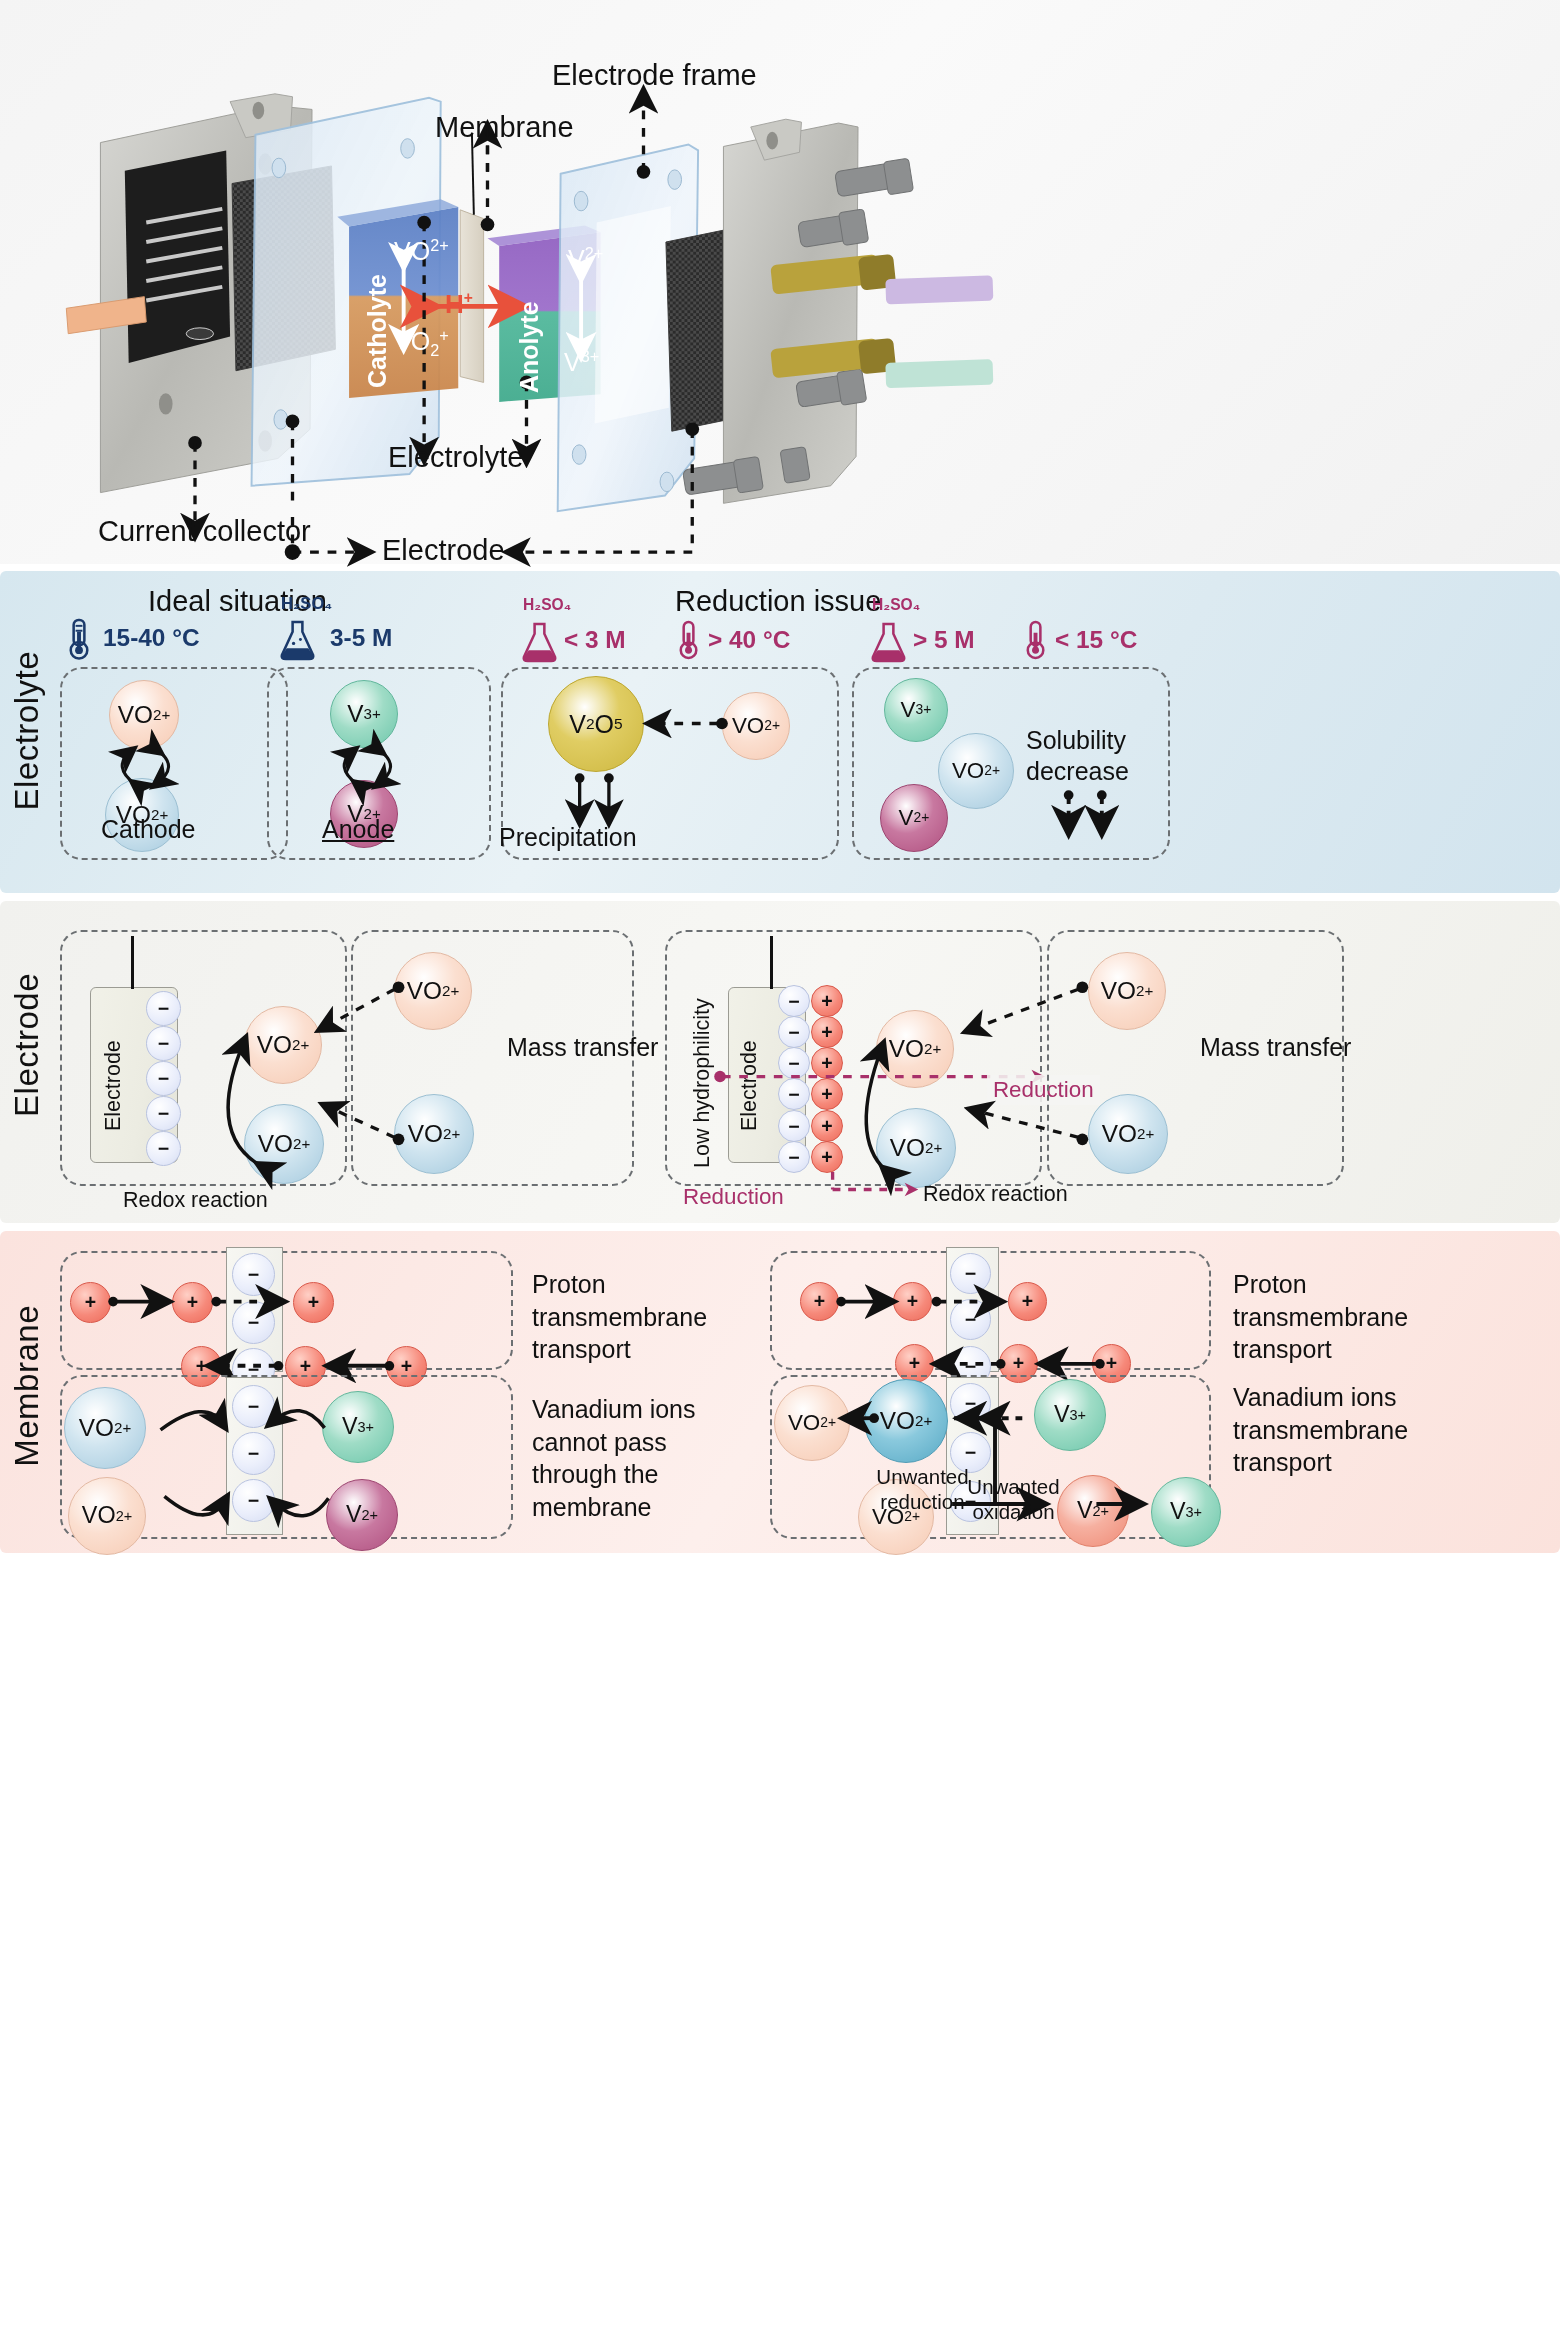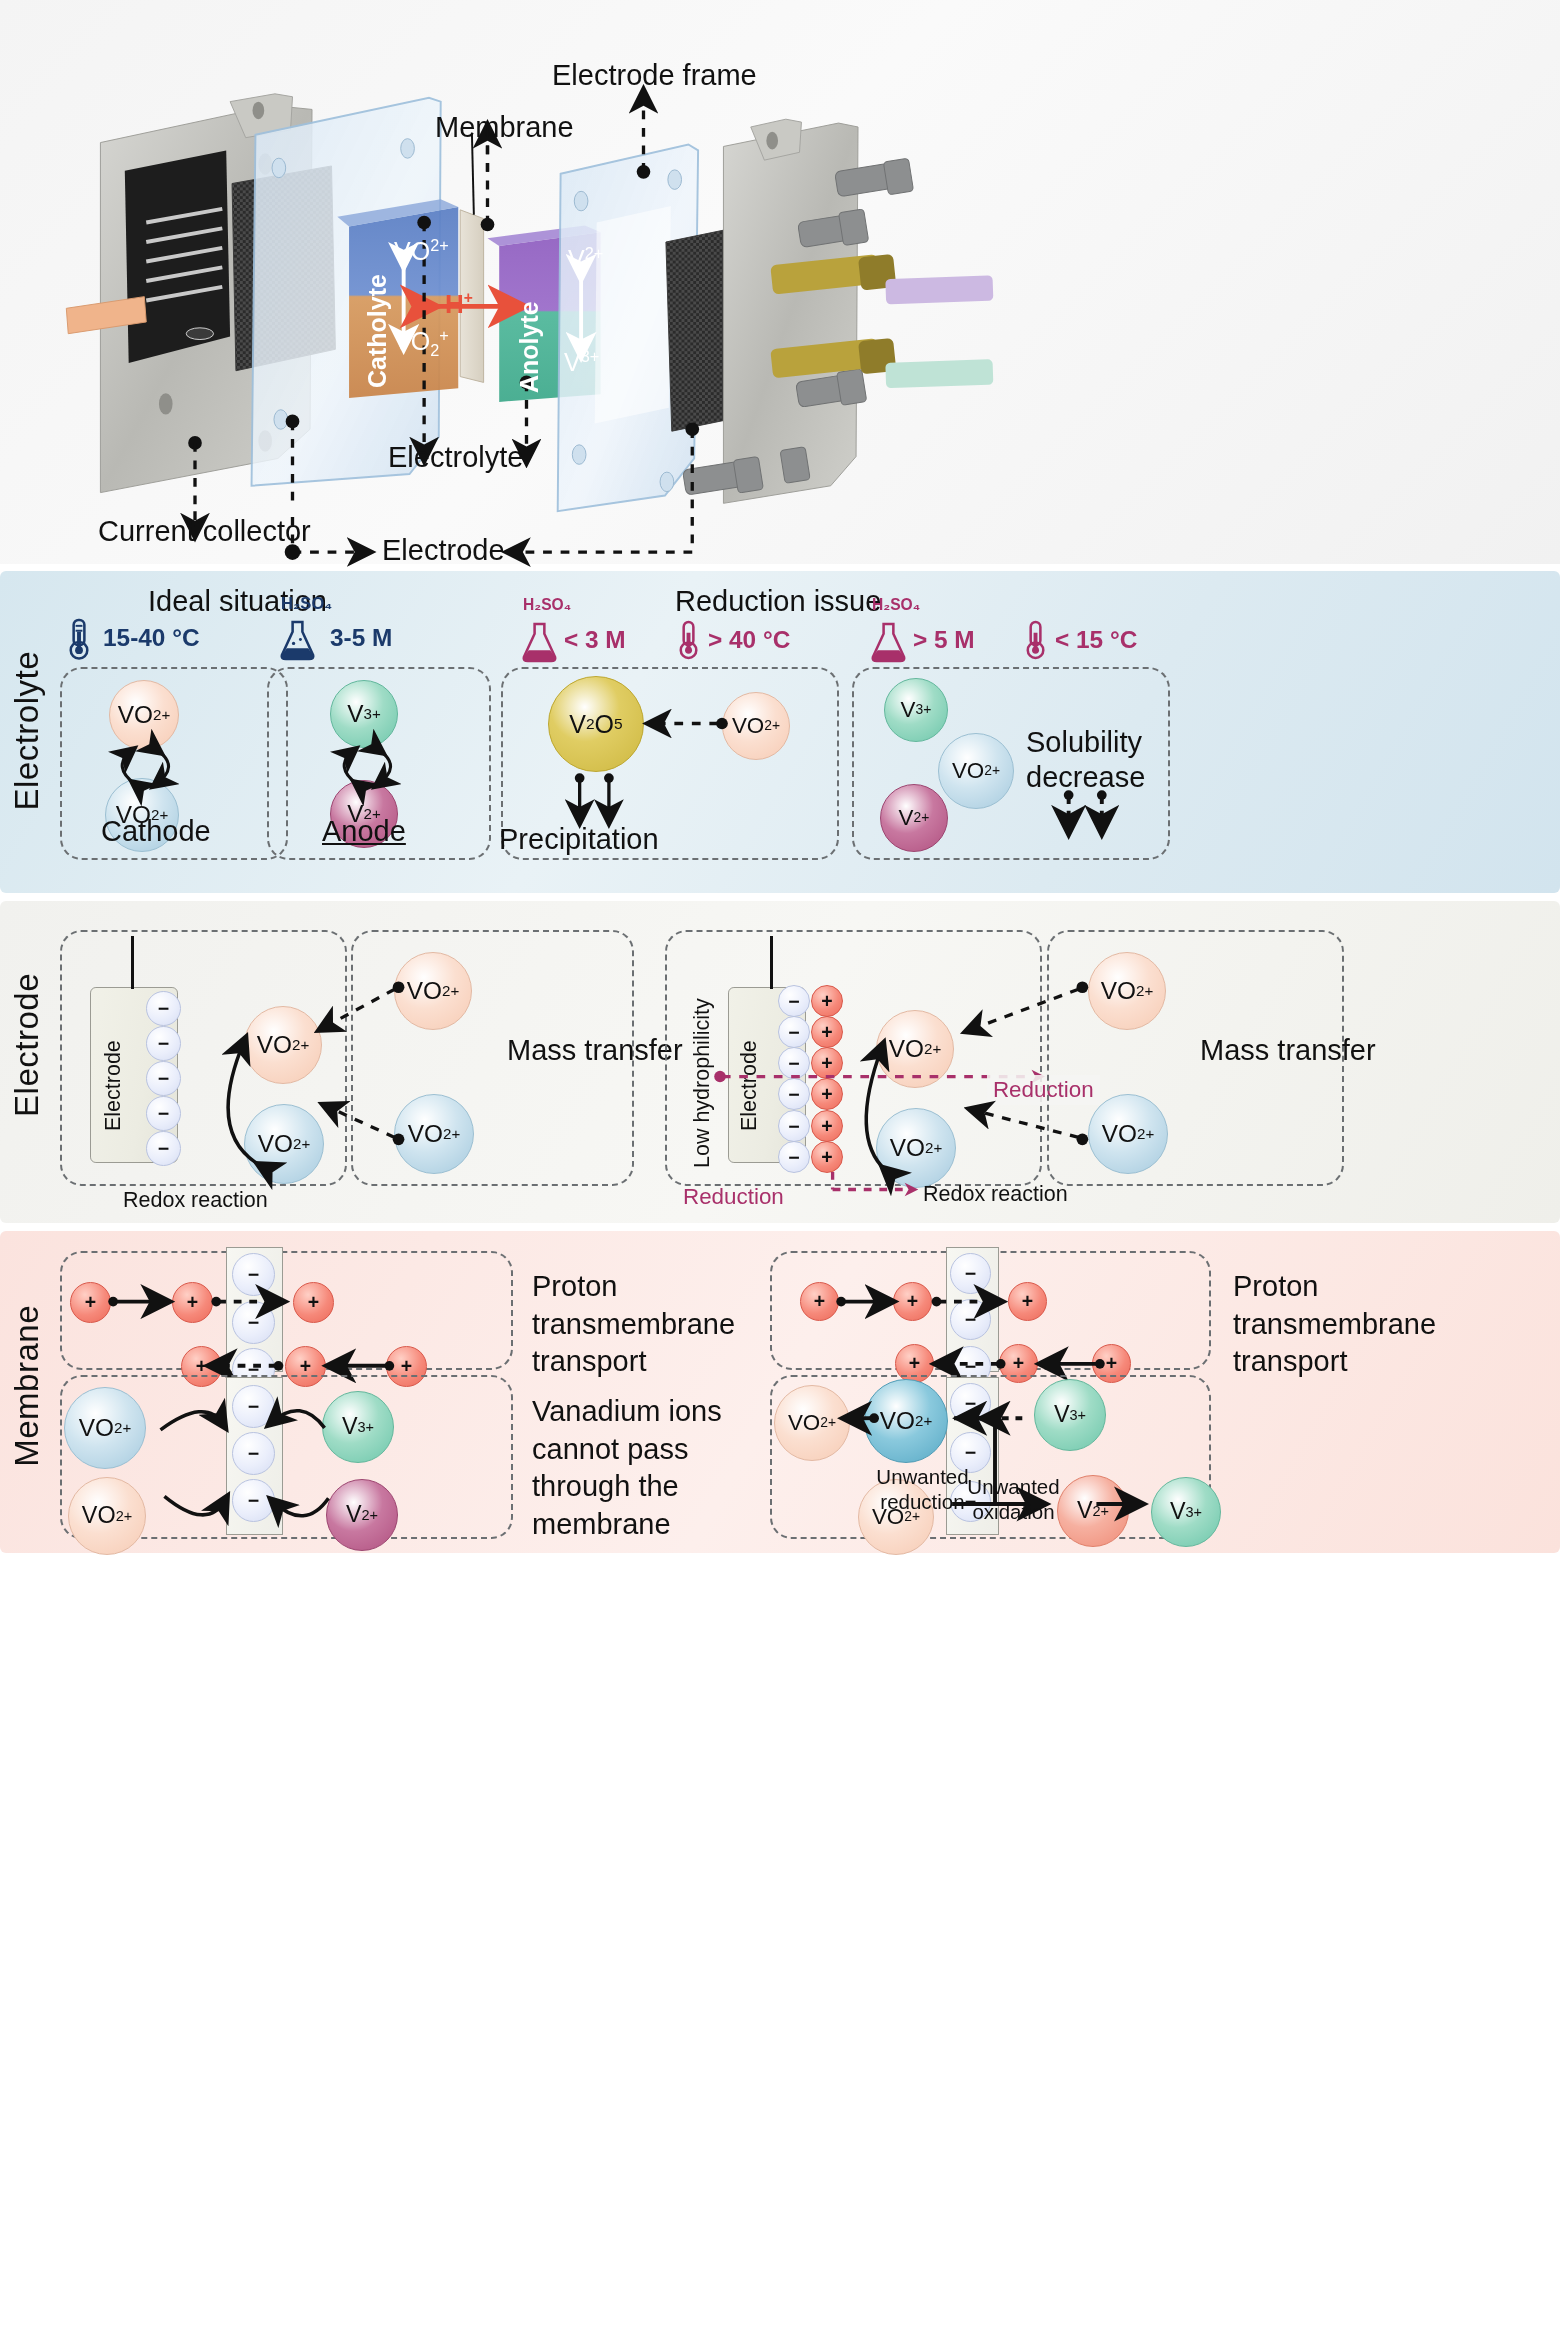--- a/index.html
+++ b/index.html
@@ -42,21 +42,21 @@
        font-size:19.5px;font-weight:700;color:#111;}
   .chg-pos{background:radial-gradient(circle at 36% 30%, #ffd0c6 0%, #f6897a 55%, #ec6a5a 100%);border:1px solid #d9584a;}
   .chg-neg{background:radial-gradient(circle at 36% 30%, #ffffff 0%, #eaeefb 55%, #d6ddf3 100%);border:1px solid #b9c3e0;}
 
   
   .slab{position:absolute;background:linear-gradient(100deg,#f1f1e8 0%,#ecece2 60%,#e4e4da 100%);
         border:1px solid #9b9b93;border-radius:5.9px;}
   .membrane-strip{position:absolute;background:linear-gradient(100deg,#f7f7f2 0%,#eeeee8 100%);border:1px solid #9b9b93;}
 
   
-  .cap{font-size:29px;color:#111;}
+  .cap{font-size:25px;color:#111;}
   .cap-sm{font-size:21.5px;color:#111;}
   .cond{font-size:24.4px;font-weight:700;color:#1b3a6b;}
   .cond-bad{font-size:24.4px;font-weight:700;color:#a8306a;}
   .head{font-size:29px;color:#111;}
   .red-lbl{font-size:22.4px;color:#a8306a;}
   .white-lbl{position:absolute;color:#fff;font-size:23.4px;}
   .vertwhite{writing-mode:vertical-rl;transform:rotate(180deg);color:#fff;font-size:25px;font-weight:700;}
 
   svg{overflow:visible;}
 </style>
@@ -507,15 +507,16 @@
       <path d="M118,42 L160,42 L160,130 L116,130" fill="none" stroke="#111" stroke-width="4"></path>
       <line x1="164" y1="42" x2="128" y2="42" stroke="#111" stroke-width="4" marker-end="url(#ah)"></line>
       <line x1="112" y1="58" x2="152" y2="58" stroke="#111" stroke-width="0"></line>
       <path d="M160,130 L206,130" fill="none" stroke="#111" stroke-width="4" marker-end="url(#ah)"></path>
       <path d="M200,42 L164,42" fill="none" stroke="#111" stroke-width="0"></path>
       <line x1="264" y1="130" x2="306" y2="130" stroke="#111" stroke-width="4" marker-end="url(#ah)"></line>
       <line x1="188" y1="42" x2="152" y2="42" stroke="#111" stroke-width="4" stroke-dasharray="7,7" marker-end="url(#ah)"></line>
     </svg>
     <div class="lbl cap-sm" style="left:864px;top:234px;line-height:1.2;text-align:center;width:117px;white-space:normal;font-size:20.5px;">Unwanted reduction</div>
     <div class="lbl cap-sm" style="left:960px;top:244px;line-height:1.2;text-align:center;width:107px;white-space:normal;font-size:20.5px;">Unwanted oxidation</div>
+    <div class="lbl cap" style="left:1233px;top:150px;line-height:1.3;width:195px;white-space:normal;">Vanadium ions transmembrane transport</div>
   </div>
 </div>
 
 
 </body></html>

